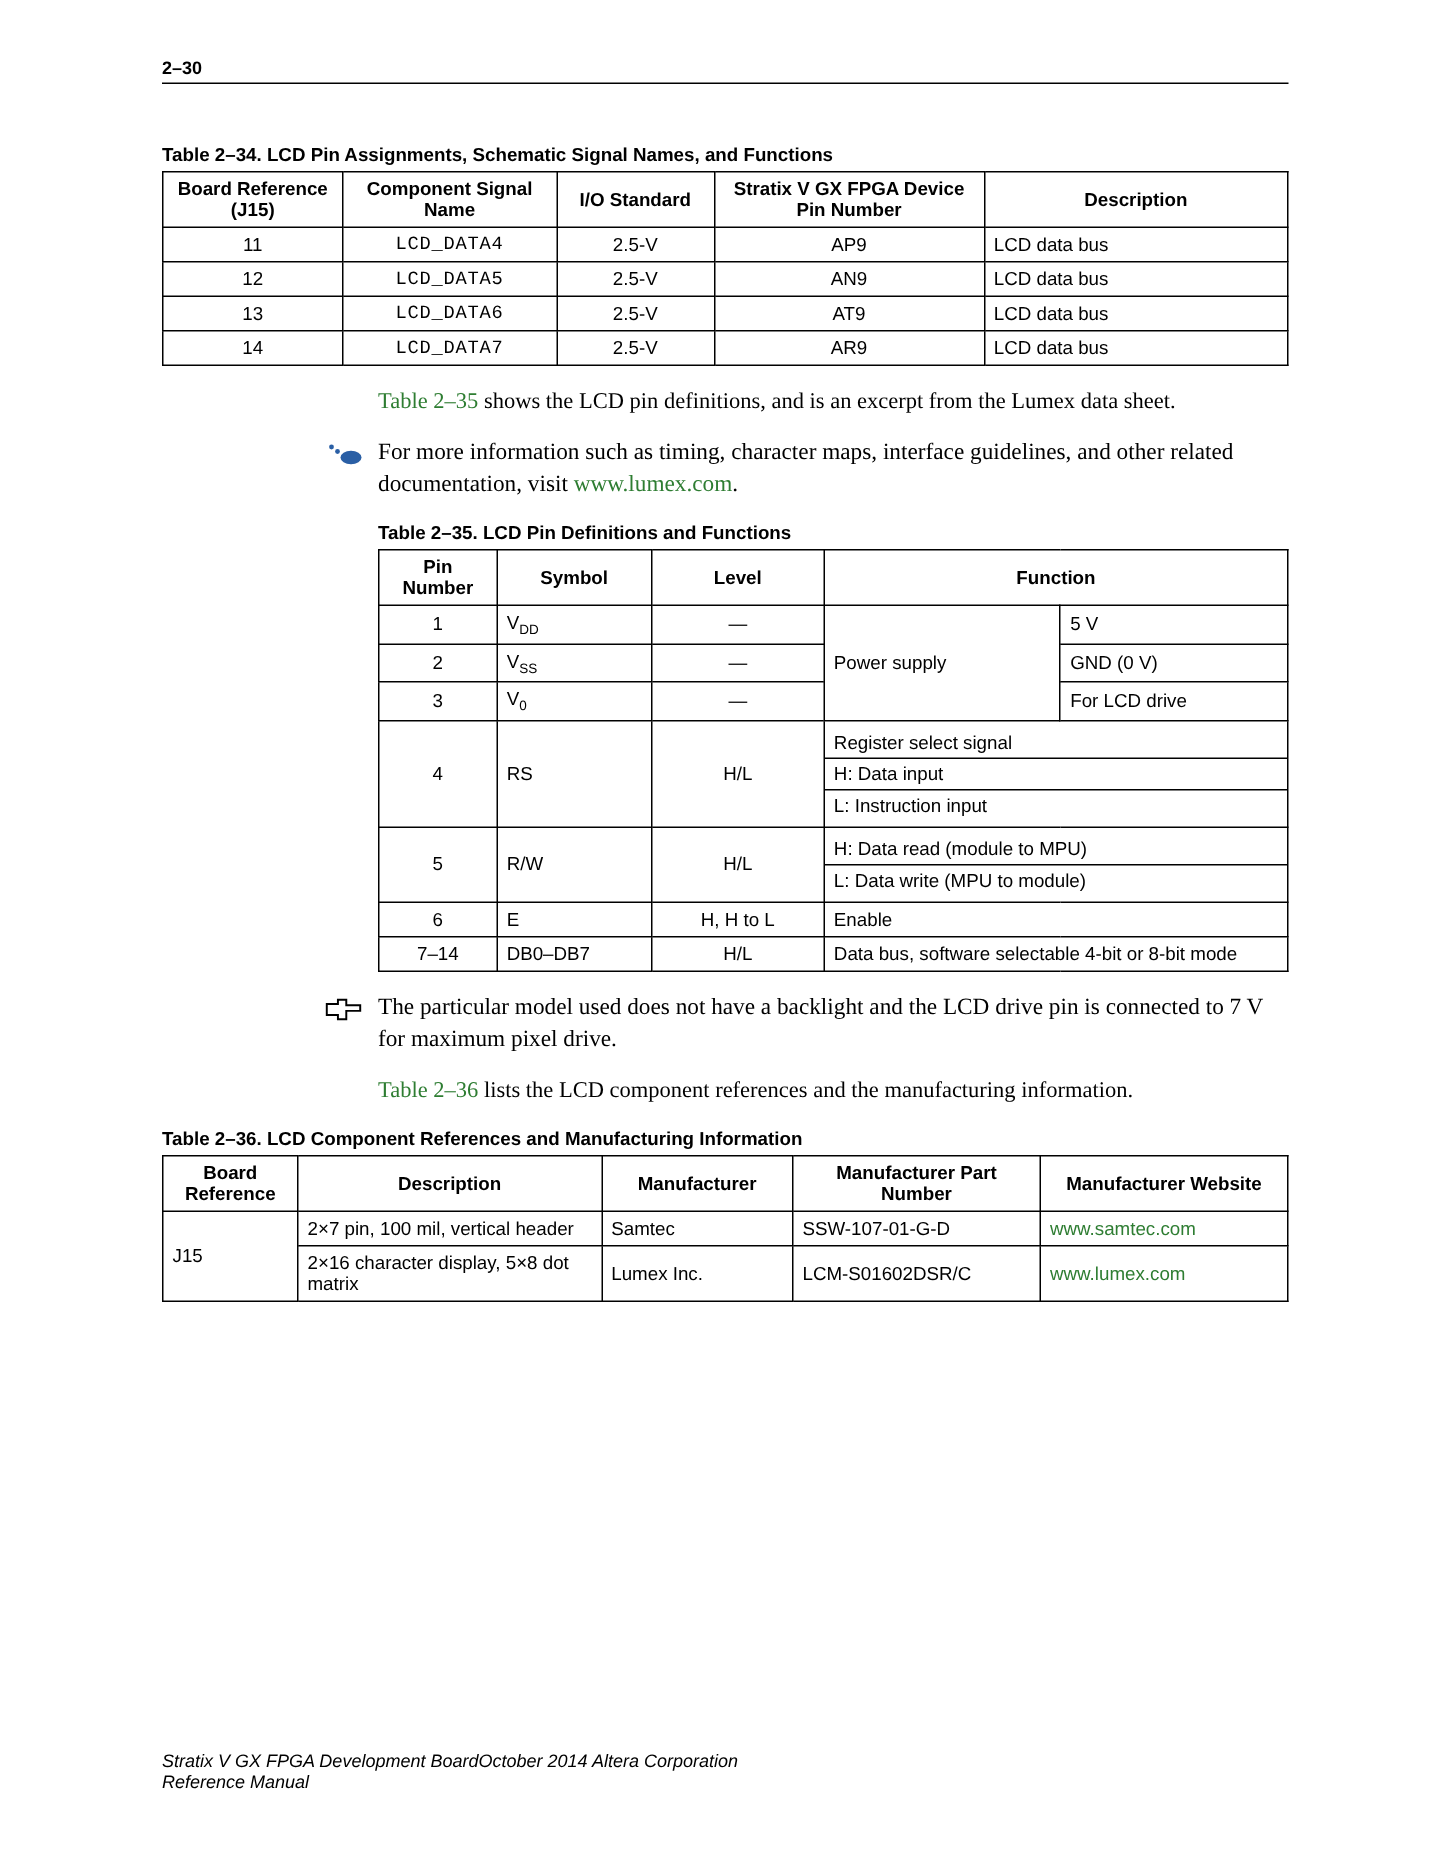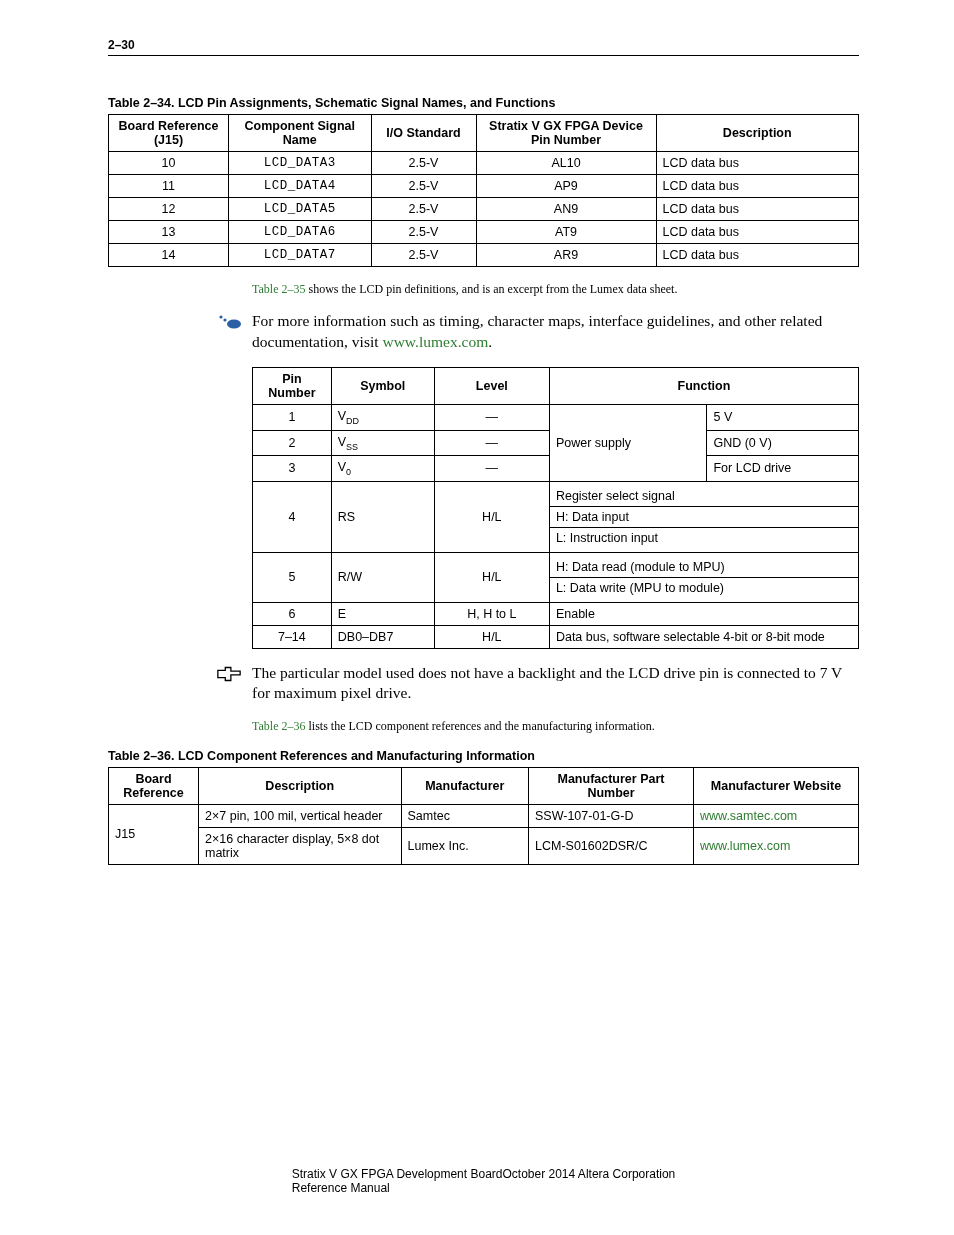--- a/index.html
+++ b/index.html
@@ -20,36 +20,36 @@
   hr.rule { border: none; border-top: 1px solid #000; margin-bottom: 40px; }
   .caption { font-size: 12.5px; font-weight: bold; margin-bottom: 4px; }
   table { border-collapse: collapse; width: 100%; table-layout: fixed; }
   th, td { border: 1px solid #000; font-size: 12.5px; padding: 4px 6px; vertical-align: middle; }
   th { font-weight: bold; text-align: center; }
   .t34 { margin-bottom: 14px; }
   .t34 td { text-align: center; }
   .t34 td.desc { text-align: left; }
   .t34 col.c1{width:16%} .t34 col.c2{width:19%} .t34 col.c3{width:14%} .t34 col.c4{width:24%} .t34 col.c5{width:27%}
   .mono { font-family: "Courier New", monospace; letter-spacing: 0.5px; }
-  .para-block { margin-left: 144px; font-family: "Times New Roman", Times, serif; font-size: 12px; line-height: 1.35; margin-bottom: 14px; }
+  .para-block { margin-left: 144px; font-family: "Times New Roman", Times, serif; font-size: 15px; line-height: 1.35; margin-bottom: 14px; }
   .link { color: #2e7d32; }
   .info-row { display: flex; align-items: flex-start; margin-bottom: 14px; }
   .info-icon { width: 144px; flex: 0 0 144px; display:flex; justify-content:flex-end; padding-right:10px; padding-top:2px; }
   .info-text { font-family: "Times New Roman", Times, serif; font-size: 15.5px; line-height: 1.35; }
   .t35wrap { margin-left: 144px; width: calc(100% - 144px); margin-bottom: 14px; }
   .t35 col.c1{width:13%} .t35 col.c2{width:17%} .t35 col.c3{width:19%} .t35 col.c4{width:26%} .t35 col.c5{width:25%}
   .t35 td { text-align: left; }
   .t35 td.center { text-align: center; }
   .sub-sym { font-size: 9px; vertical-align: sub; }
   .t35 .multi > div { padding: 3px 0; }
   .t35 .multi > div + div { border-top: 1px solid #000; margin: 0 -6px; padding-left:6px; padding-right:6px; }
   .t36 { margin-bottom: 14px; }
   .t36 col.c1{width:12%} .t36 col.c2{width:27%} .t36 col.c3{width:17%} .t36 col.c4{width:22%} .t36 col.c5{width:22%}
   .t36 td { text-align: left; }
-  .footer { position: absolute; bottom: 40px; left: 108px; right: 95px; display: flex; justify-content: center; font-size: 12px; }
+  .footer { position: absolute; bottom: 40px; left: 108px; right: 95px; display: flex; justify-content: flex-start; font-size: 12px; font-style: italic; }
   .footer .left { max-width: 300px; }
   svg.icon-bubble { width: 26px; height: 18px; }
   svg.icon-hand { width: 26px; height: 18px; }
 </style>
 </head>
 <body>
 
 <div class="header">
   <div class="header-left">2–30</div>
 </div>
@@ -68,27 +68,20 @@
     <tr>
       <th>Board Reference (J15)</th>
       <th>Component Signal Name</th>
       <th>I/O Standard</th>
       <th>Stratix V GX FPGA Device Pin Number</th>
       <th>Description</th>
     </tr>
   </thead>
   <tbody id="t34-body">
       <tr>
-        <td>10</td>
-        <td class="mono">LCD_DATA3</td>
-        <td>2.5-V</td>
-        <td>AL10</td>
-        <td class="desc">LCD data bus</td>
-      </tr>
-      <tr>
         <td>11</td>
         <td class="mono">LCD_DATA4</td>
         <td>2.5-V</td>
         <td>AP9</td>
         <td class="desc">LCD data bus</td>
       </tr>
       <tr>
         <td>12</td>
         <td class="mono">LCD_DATA5</td>
         <td>2.5-V</td>
@@ -123,20 +116,21 @@
       <circle cx="9" cy="7" r="1.6" fill="#2a5fa5"></circle>
       <ellipse cx="18" cy="11" rx="7" ry="4.5" fill="#2a5fa5"></ellipse>
     </svg>
   </div>
   <div class="info-text">
     <span>For more information such as timing, character maps, interface guidelines, and other related documentation, visit </span><span class="link">www.lumex.com</span><span>.</span>
   </div>
 </div>
 
 <div class="t35wrap">
+  <div class="caption">Table 2–35.  LCD Pin Definitions and Functions</div>
   <table class="t35">
     <colgroup>
         <col class="c1">
         <col class="c2">
         <col class="c3">
         <col class="c4">
         <col class="c5">
       </colgroup>
     <thead>
       <tr>

